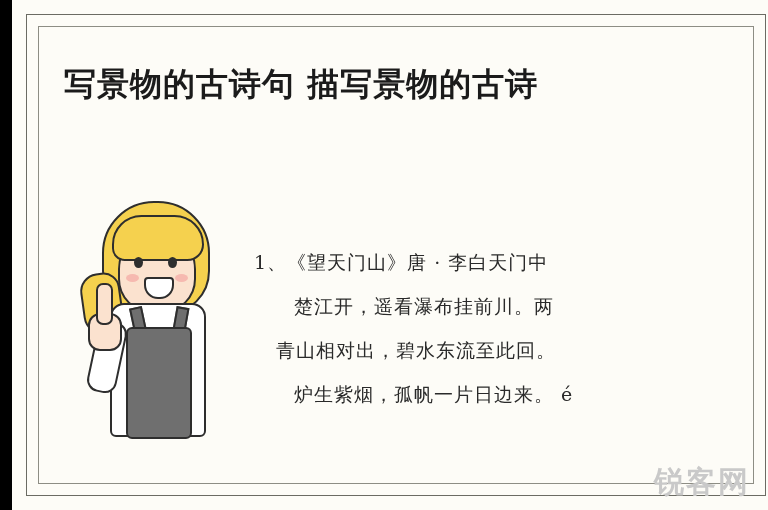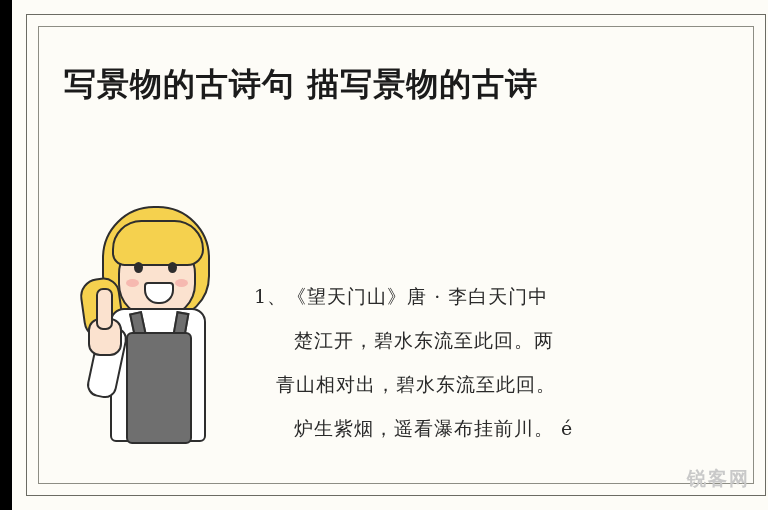--- a/index.html
+++ b/index.html
@@ -52,21 +52,21 @@
     letter-spacing: 1px;
     font-family: "DejaVu Sans", "Liberation Sans", sans-serif;
   }
   .content {
     position: absolute;
     left: 52px;
     top: 180px;
     right: 52px;
     bottom: 60px;
     display: flex;
-    align-items: flex-end;
+    align-items: center;
   }
   .illustration {
     width: 180px;
     flex: 0 0 180px;
     position: relative;
     height: 260px;
   }
   .poem-block {
     flex: 1 1 auto;
     padding-left: 10px;
@@ -82,22 +82,22 @@
   }
   .poem-line.indent {
     padding-left: 40px;
   }
   .poem-line.indent2 {
     padding-left: 22px;
   }
   .watermark {
     position: absolute;
     right: 30px;
-    bottom: 18px;
-    font-size: 19px;
+    bottom: 7px;
+    font-size: 30px;
     font-weight: bold;
     color: #c9c9c9;
     font-family: "DejaVu Sans", "Liberation Sans", sans-serif;
     letter-spacing: 2px;
   }
   
   .girl { position: absolute; left: 10px; top: 10px; width: 160px; height: 250px; }
   .hair-back {
     position: absolute; left: 28px; top: 6px; width: 104px; height: 110px;
     background: #f5d14e; border-radius: 52px 52px 44px 44px;
@@ -192,22 +192,22 @@
         <div class="strap right"></div>
         <div class="apron"></div>
         <div class="arm"></div>
         <div class="hand"></div>
         <div class="finger"></div>
       </div>
     </div>
 
     <div class="poem-block">
       <div class="poem-line">1、《望天门山》唐 · 李白天门中</div>
-      <div class="poem-line indent">楚江开，碧水东流至此回。两</div>
+      <div class="poem-line indent">楚江开，遥看瀑布挂前川。两</div>
       <div class="poem-line indent2">青山相对出，碧水东流至此回。</div>
-      <div class="poem-line indent">炉生紫烟，遥看瀑布挂前川。 é</div>
+      <div class="poem-line indent">炉生紫烟，孤帆一片日边来。 é</div>
     </div>
 
   </div>
 
   <div class="watermark">锐客网</div>
 
 </div>
 
 </body></html>

